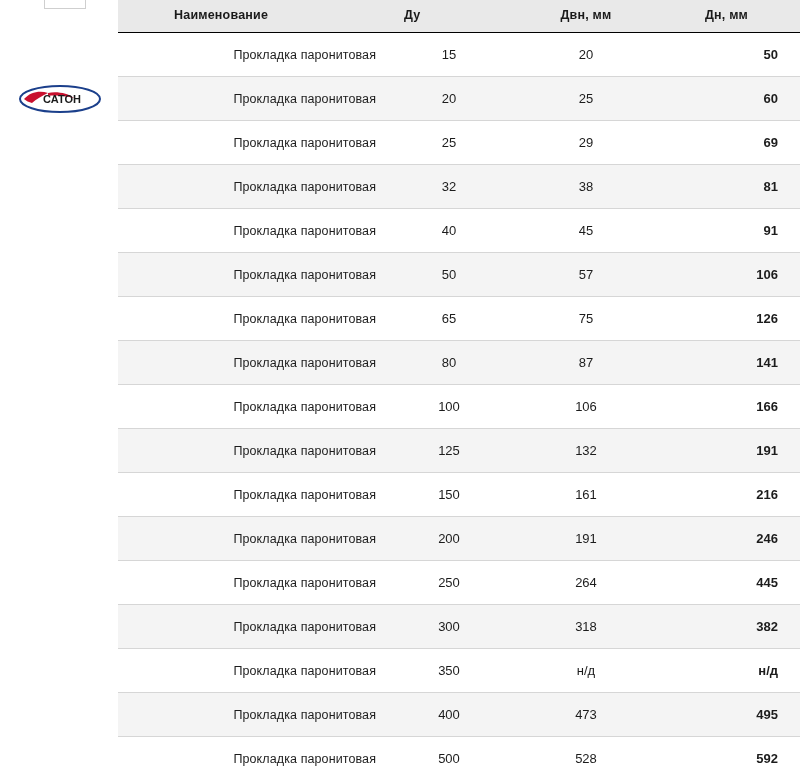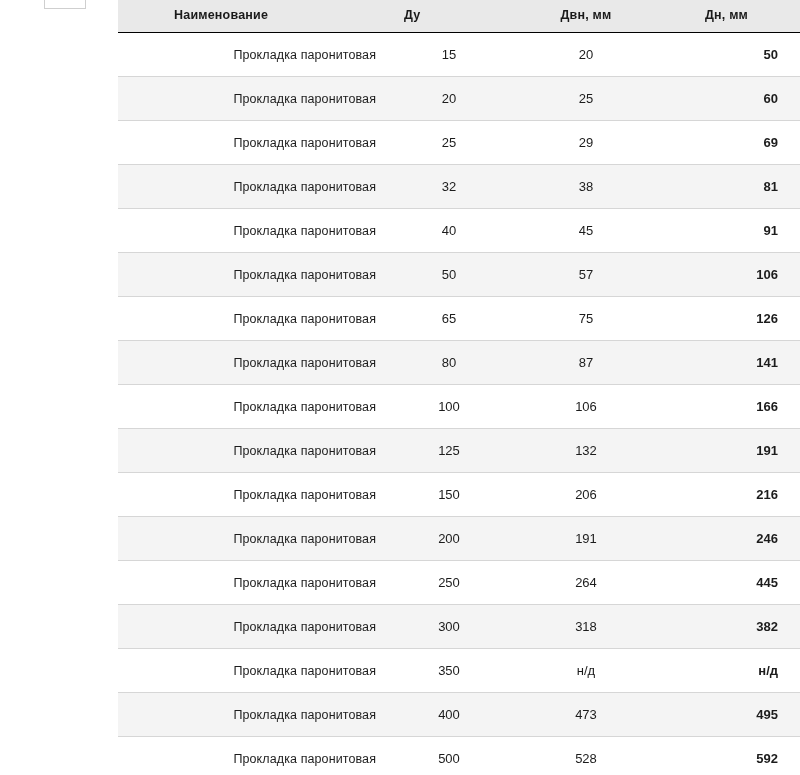--- a/index.html
+++ b/index.html
@@ -108,20 +108,28 @@
     font-weight: bold;
     font-size: 13px;
   }
 </style>
 </head>
 <body>
 
 <div class="left-col">
   <div class="top-stub"></div>
 
+  <div class="logo">
+    <svg width="84" height="30" viewBox="0 0 84 30" xmlns="http://www.w3.org/2000/svg">
+      <ellipse cx="42" cy="15" rx="40" ry="13" fill="#ffffff" stroke="#1b3f8b" stroke-width="2"></ellipse>
+      <path d="M6 15 C12 8, 22 6, 30 9 C24 12, 18 15, 14 19 C11 18, 8 17, 6 15 Z" fill="#c8102e"></path>
+      <path d="M30 9 C38 7, 50 9, 56 14 C48 12, 38 11, 30 12 Z" fill="#c8102e"></path>
+      <text x="44" y="19" font-family="Liberation Sans, sans-serif" font-size="11" font-weight="bold" fill="#1a1a1a" text-anchor="middle">САТОН</text>
+    </svg>
+  </div>
 </div>
 
 <div class="table-wrap">
   <table class="spec">
     <colgroup>
       <col class="c-name">
       <col class="c-du">
       <col class="c-dvn">
       <col class="c-dn">
     </colgroup>
@@ -190,21 +198,21 @@
       </tr>
       <tr>
         <td class="t-name">Прокладка паронитовая</td>
         <td class="t-du">125</td>
         <td class="t-dvn">132</td>
         <td class="t-dn">191</td>
       </tr>
       <tr>
         <td class="t-name">Прокладка паронитовая</td>
         <td class="t-du">150</td>
-        <td class="t-dvn">206</td>
+        <td class="t-dvn">161</td>
         <td class="t-dn">216</td>
       </tr>
       <tr>
         <td class="t-name">Прокладка паронитовая</td>
         <td class="t-du">200</td>
         <td class="t-dvn">191</td>
         <td class="t-dn">246</td>
       </tr>
       <tr>
         <td class="t-name">Прокладка паронитовая</td>

